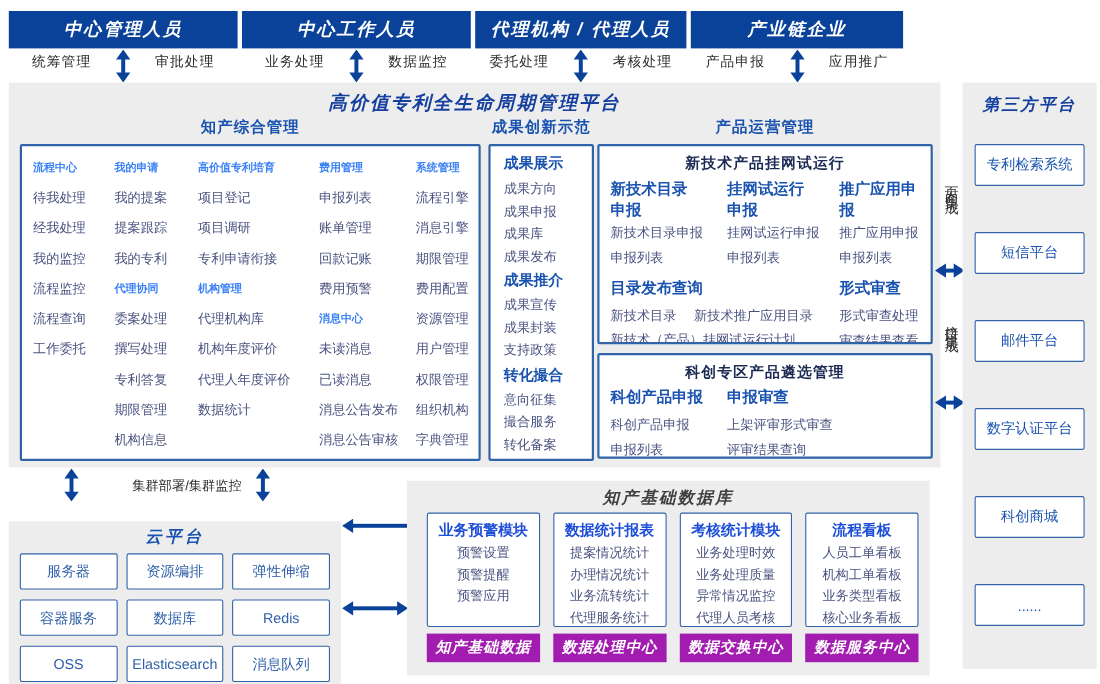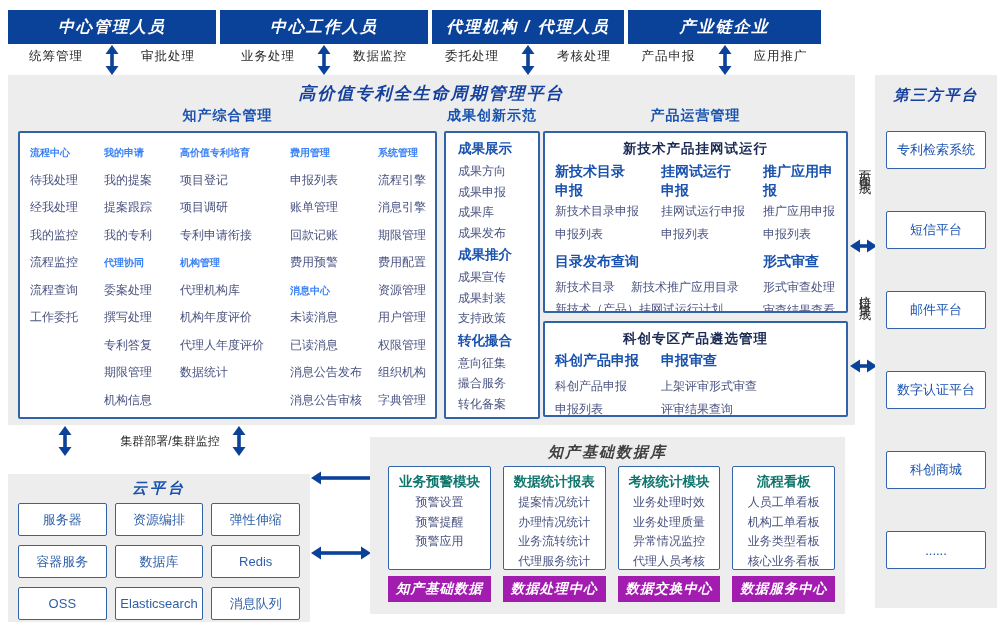--- a/index.html
+++ b/index.html
@@ -62,21 +62,21 @@
   #cloud-title { padding-top:5px; font-size:15px; font-style:italic; letter-spacing:3px; color:#1A53AF; }
   #cloud-grid { display:grid; grid-template-columns:repeat(3,1fr); gap:9px 8px; padding:5px 10px 0 10px; }
   .cloud-box { height:33px; background:#fff; border:1.5px solid #3063A8; border-radius:2px;
     display:flex; align-items:center; justify-content:center; font-size:13px; color:#2E5FA8; white-space:nowrap; }
 
   
   #db-panel { left:370px; top:437px; width:475px; height:177px; }
   #db-title { padding-top:6px; font-size:15px; font-style:italic; letter-spacing:2px; color:#404040; }
   #db-grid { display:grid; grid-template-columns:repeat(4,1fr); gap:12px; padding:4px 10px 0 18px; }
   .mod-box { height:104px; background:#fff; border:1.5px solid #3063A8; border-radius:2px; text-align:center; padding-top:3px; overflow:hidden; }
-  .mod-title { font-size:13.5px; font-weight:bold; color:#0f766e; line-height:23px; white-space:nowrap; }
+  .mod-title { font-size:13.5px; font-weight:bold; color:#1d4ed8; line-height:23px; white-space:nowrap; }
   .mod-item { font-size:12px; color:#4A5380; line-height:19.5px; white-space:nowrap; }
   .mod-bar { margin-top:6px; height:26px; background:#a21caf; color:#fff; font-size:13.5px; font-weight:bold; font-style:italic;
     letter-spacing:1px; display:flex; align-items:center; justify-content:center; white-space:nowrap; }
 
   .abs { position:absolute; }
   svg { display:block; }
 </style>
 </head>
 <body>
 

